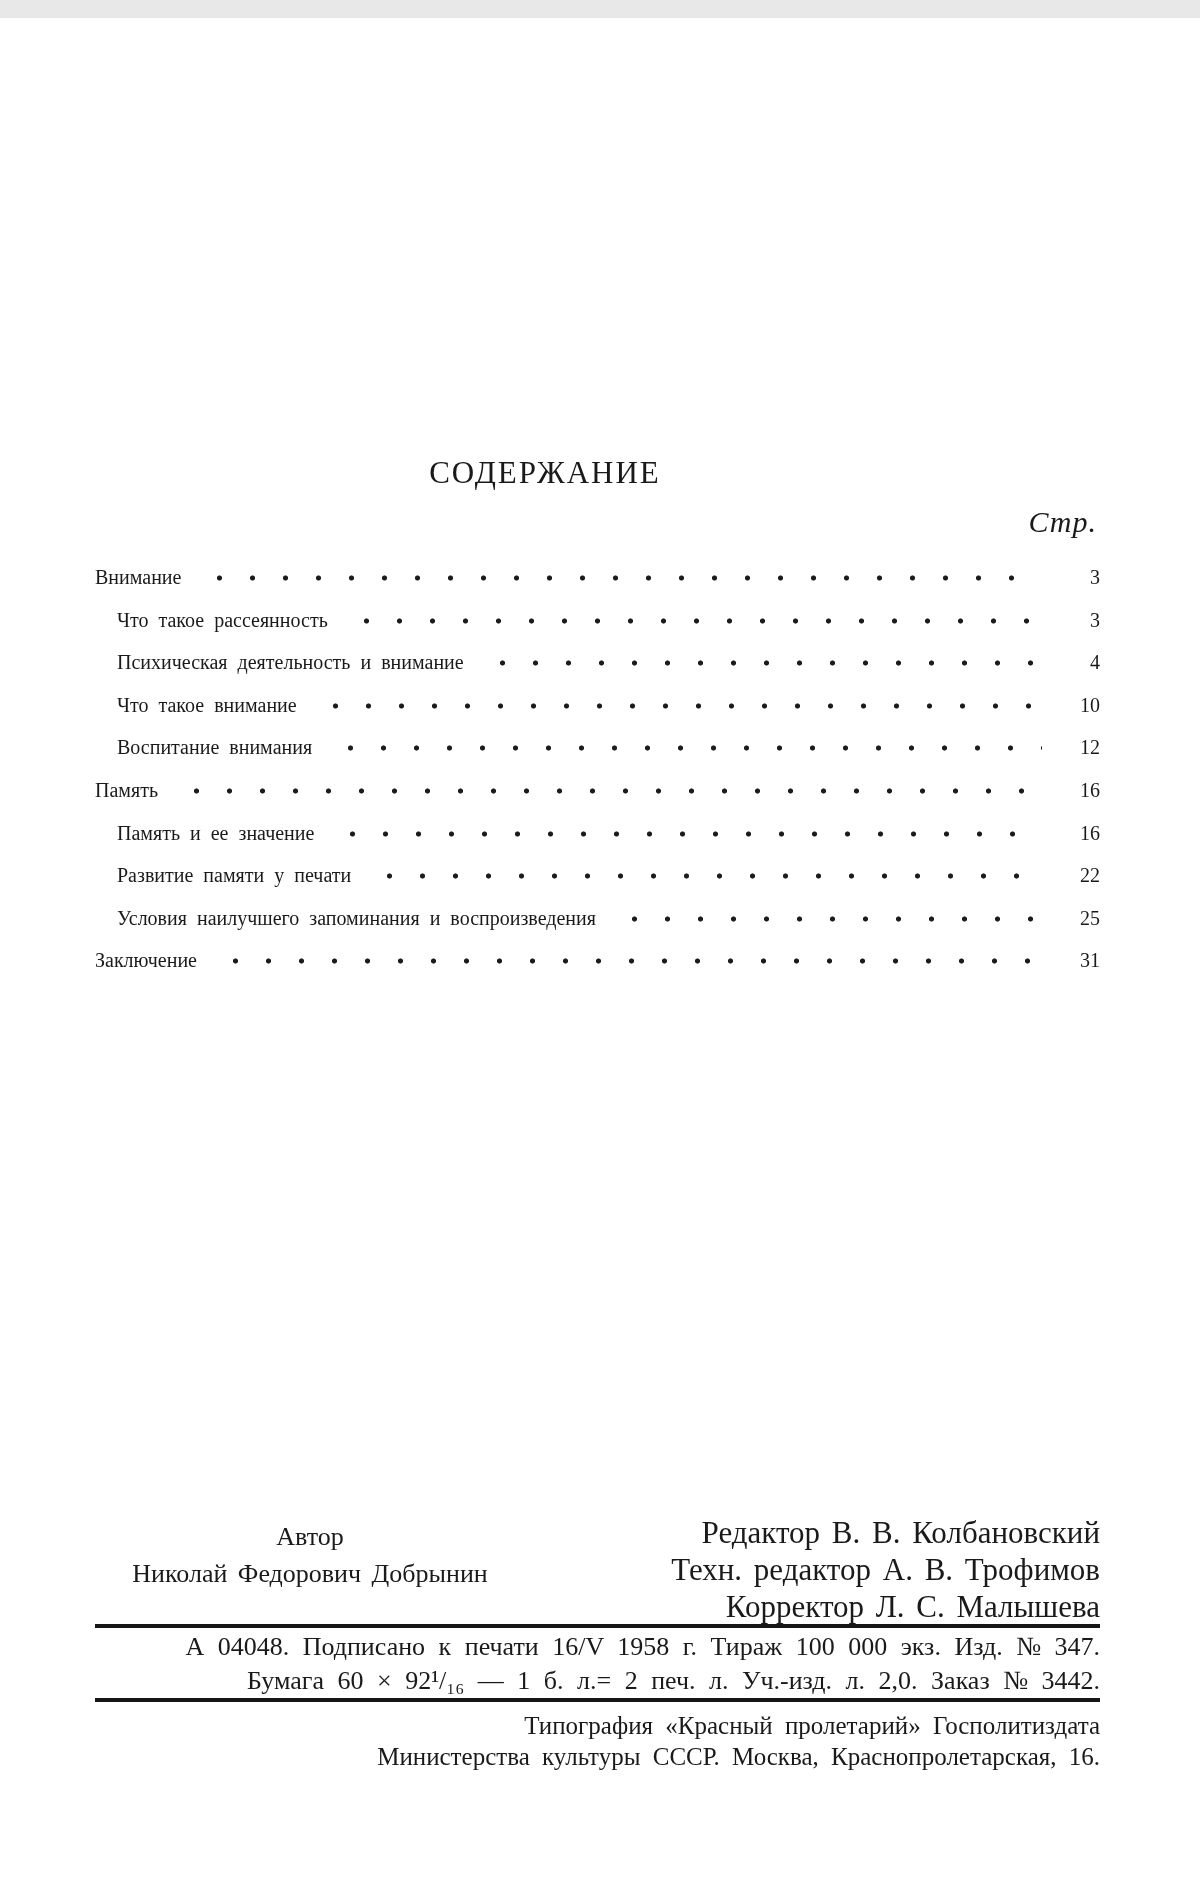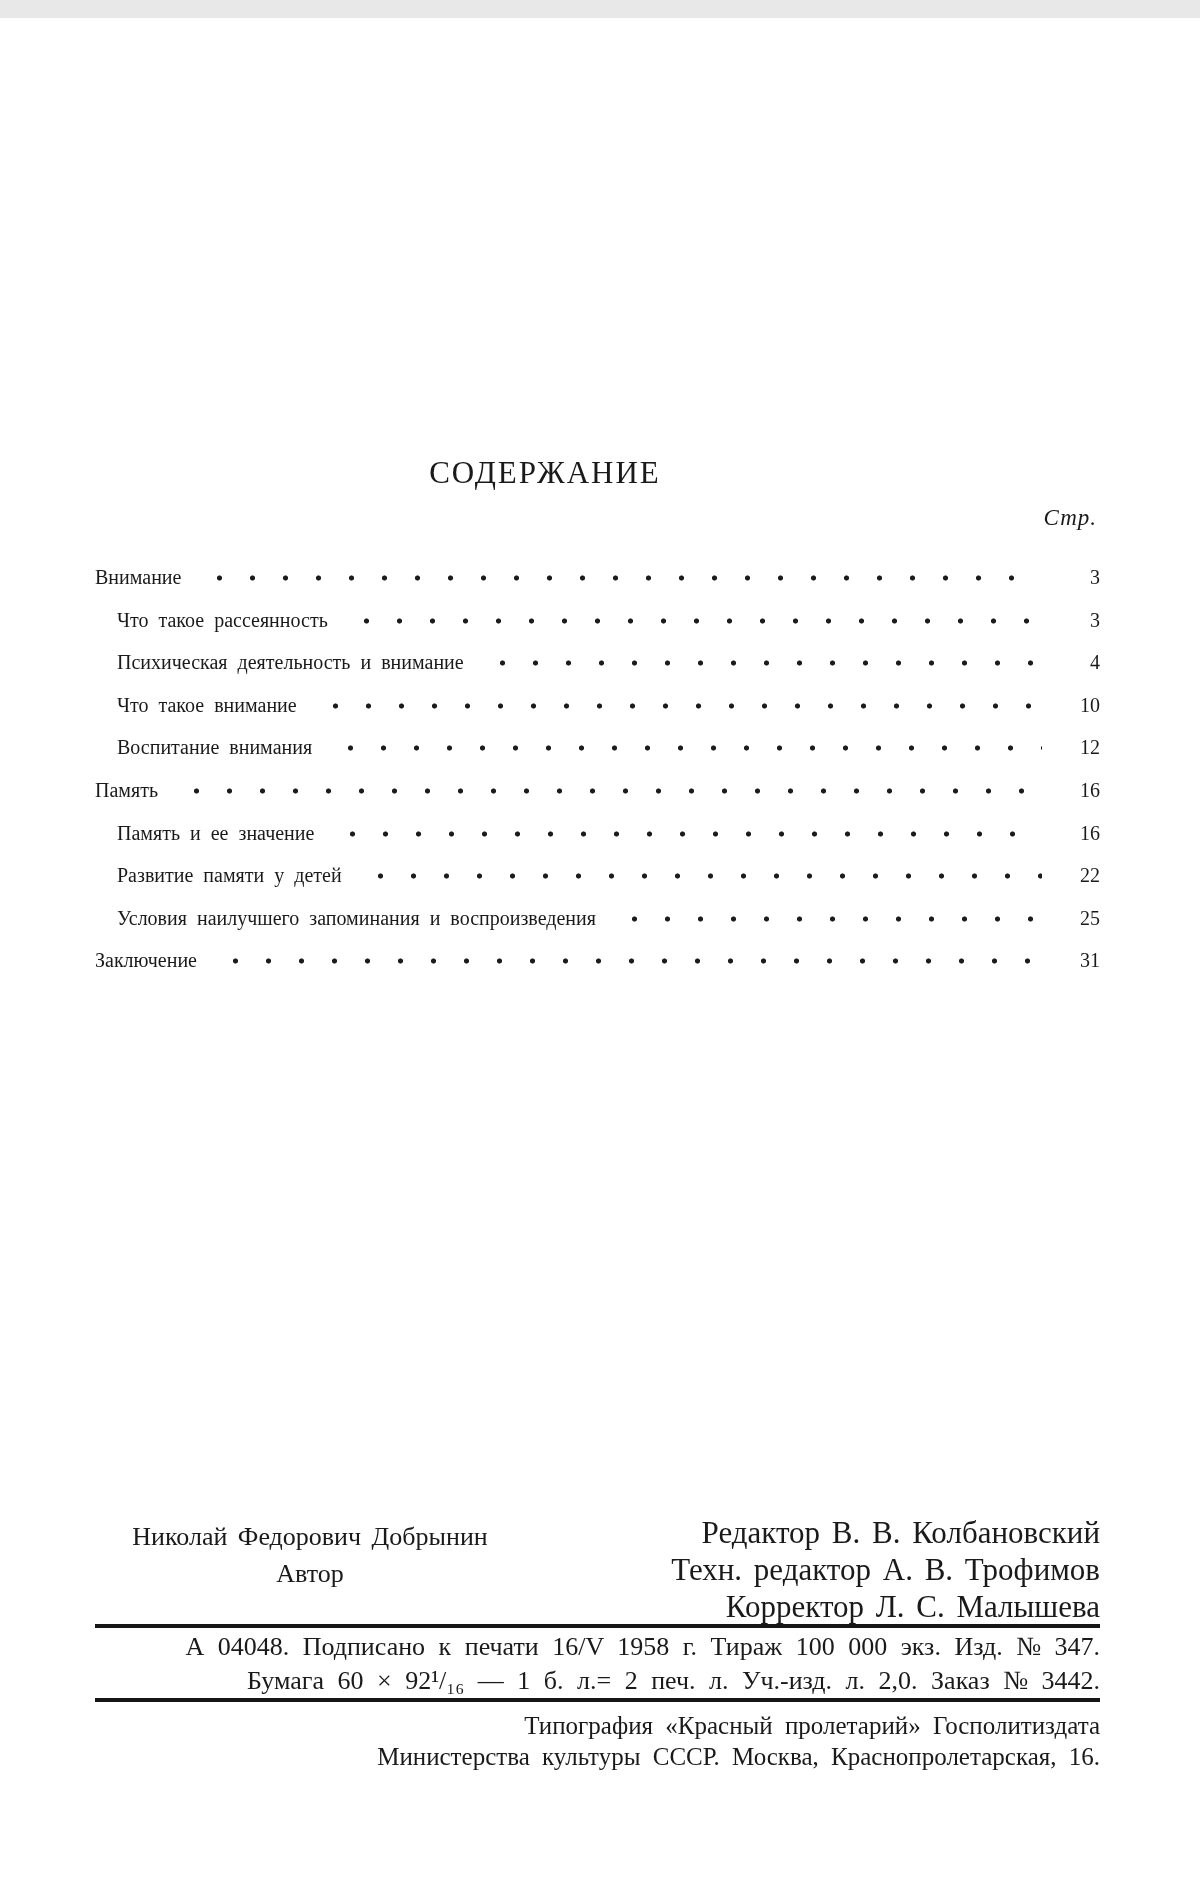--- a/index.html
+++ b/index.html
@@ -27,21 +27,21 @@
     width: 900px;
     text-align: center;
     font-size: 31px;
     letter-spacing: 2px;
     white-space: nowrap;
   }
   .str-label {
     position: absolute;
     top: 487px;
     right: 103px;
-    font-size: 23px;
+    font-size: 30px;
     font-style: italic;
     letter-spacing: 1px;
   }
   .toc-list {
     position: absolute;
     top: 546px;
     left: 95px;
     right: 100px;
   }
   .toc-row {
@@ -162,39 +162,39 @@
     <span class="toc-label">Память</span>
     <span class="leader"></span>
     <span class="toc-page">16</span>
   </div>
       <div class="toc-row sub">
     <span class="toc-label">Память и ее значение</span>
     <span class="leader"></span>
     <span class="toc-page">16</span>
   </div>
       <div class="toc-row sub">
-    <span class="toc-label">Развитие памяти у детей</span>
+    <span class="toc-label">Развитие памяти у печати</span>
     <span class="leader"></span>
     <span class="toc-page">22</span>
   </div>
       <div class="toc-row sub">
     <span class="toc-label">Условия наилучшего запоминания и воспроизведения</span>
     <span class="leader"></span>
     <span class="toc-page">25</span>
   </div>
       <div class="toc-row">
     <span class="toc-label">Заключение</span>
     <span class="leader"></span>
     <span class="toc-page">31</span>
   </div>
     </div>
 
   <div class="author-block">
+    <div>Автор</div>
     <div>Николай Федорович Добрынин</div>
-    <div>Автор</div>
   </div>
 
   <div class="credits-block" id="credits-list">
       <div>Редактор В. В. Колбановский</div>
       <div>Техн. редактор А. В. Трофимов</div>
       <div>Корректор Л. С. Малышева</div>
     </div>
 
   <div class="rule rule-top"></div>
 

